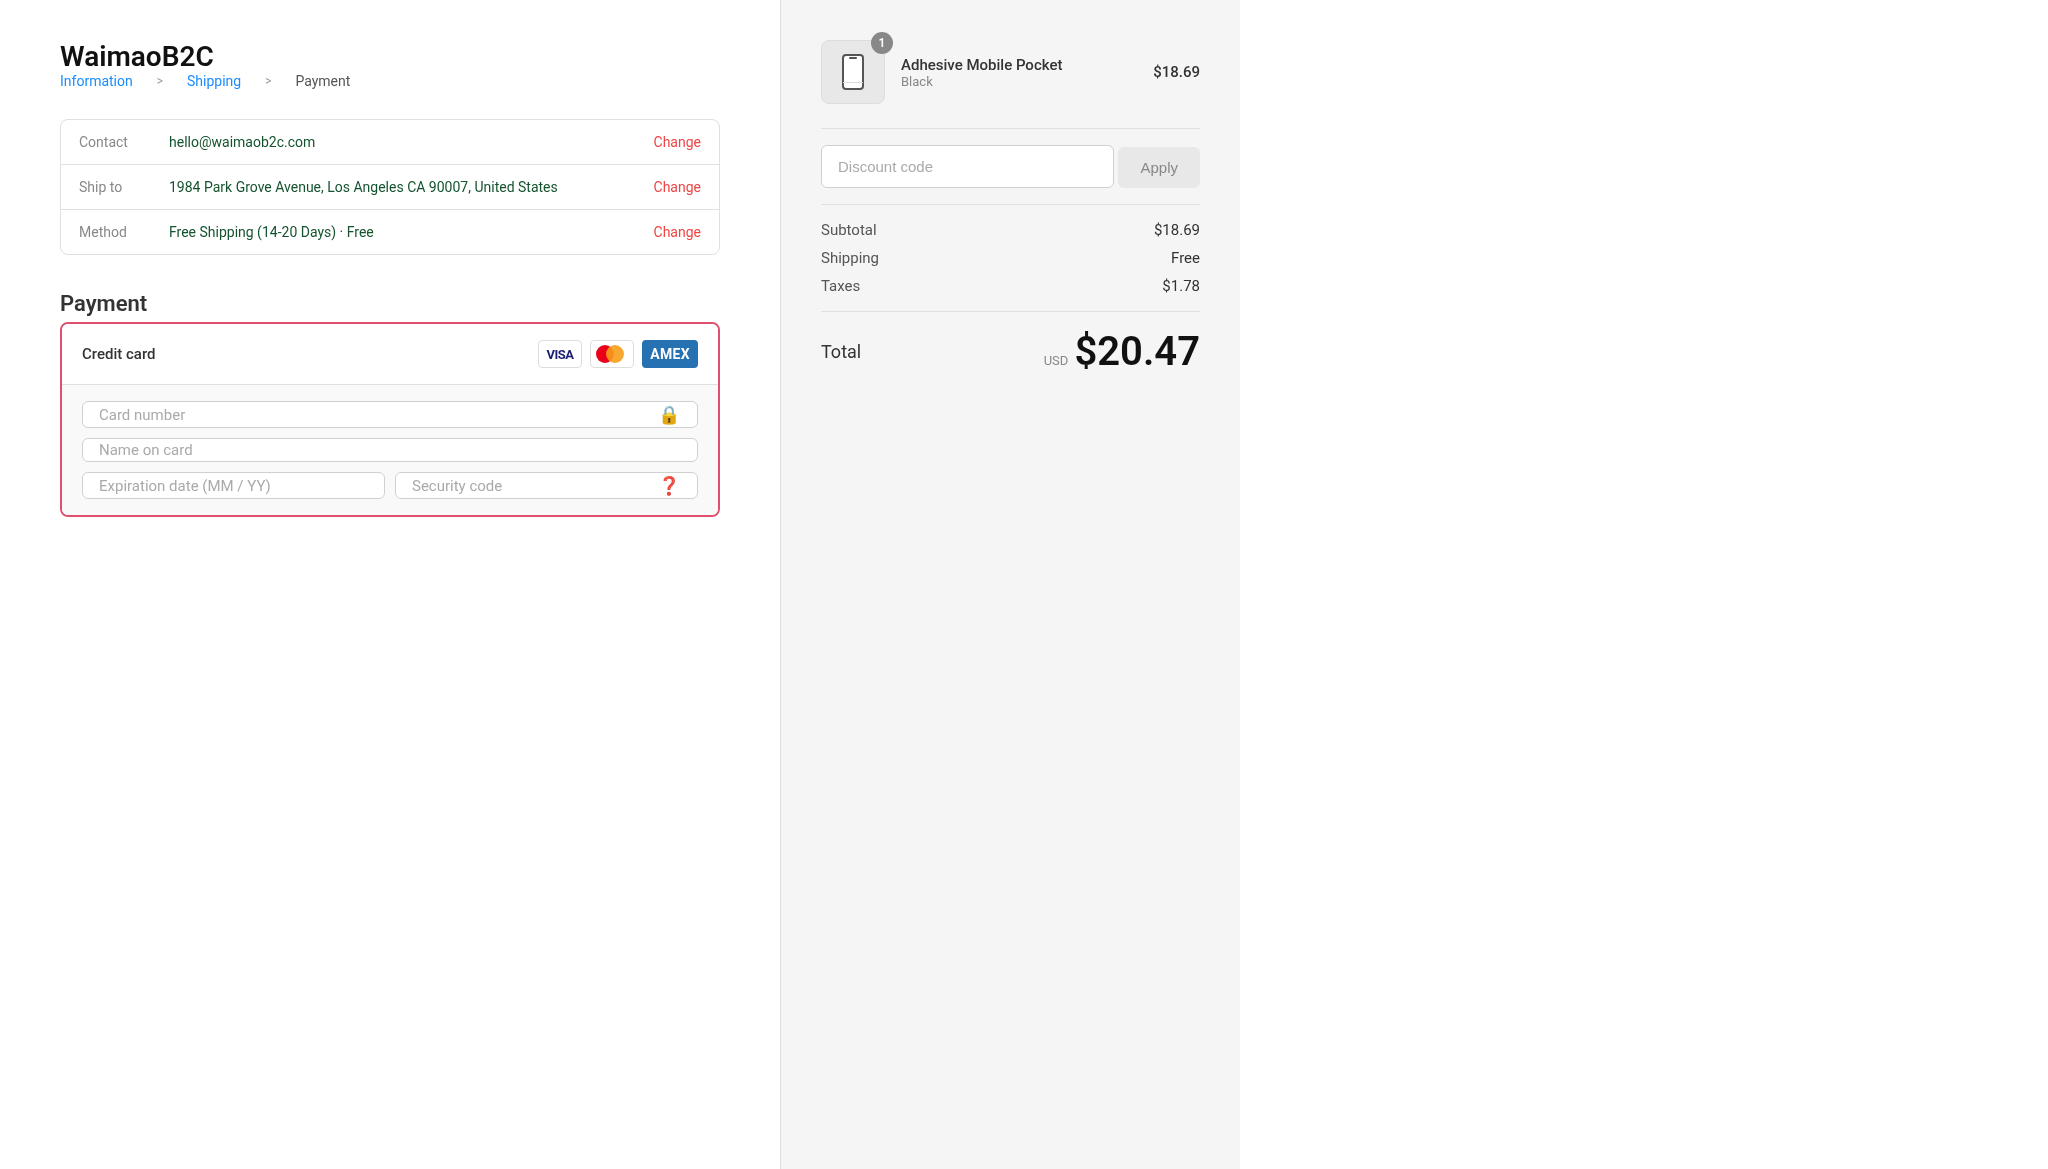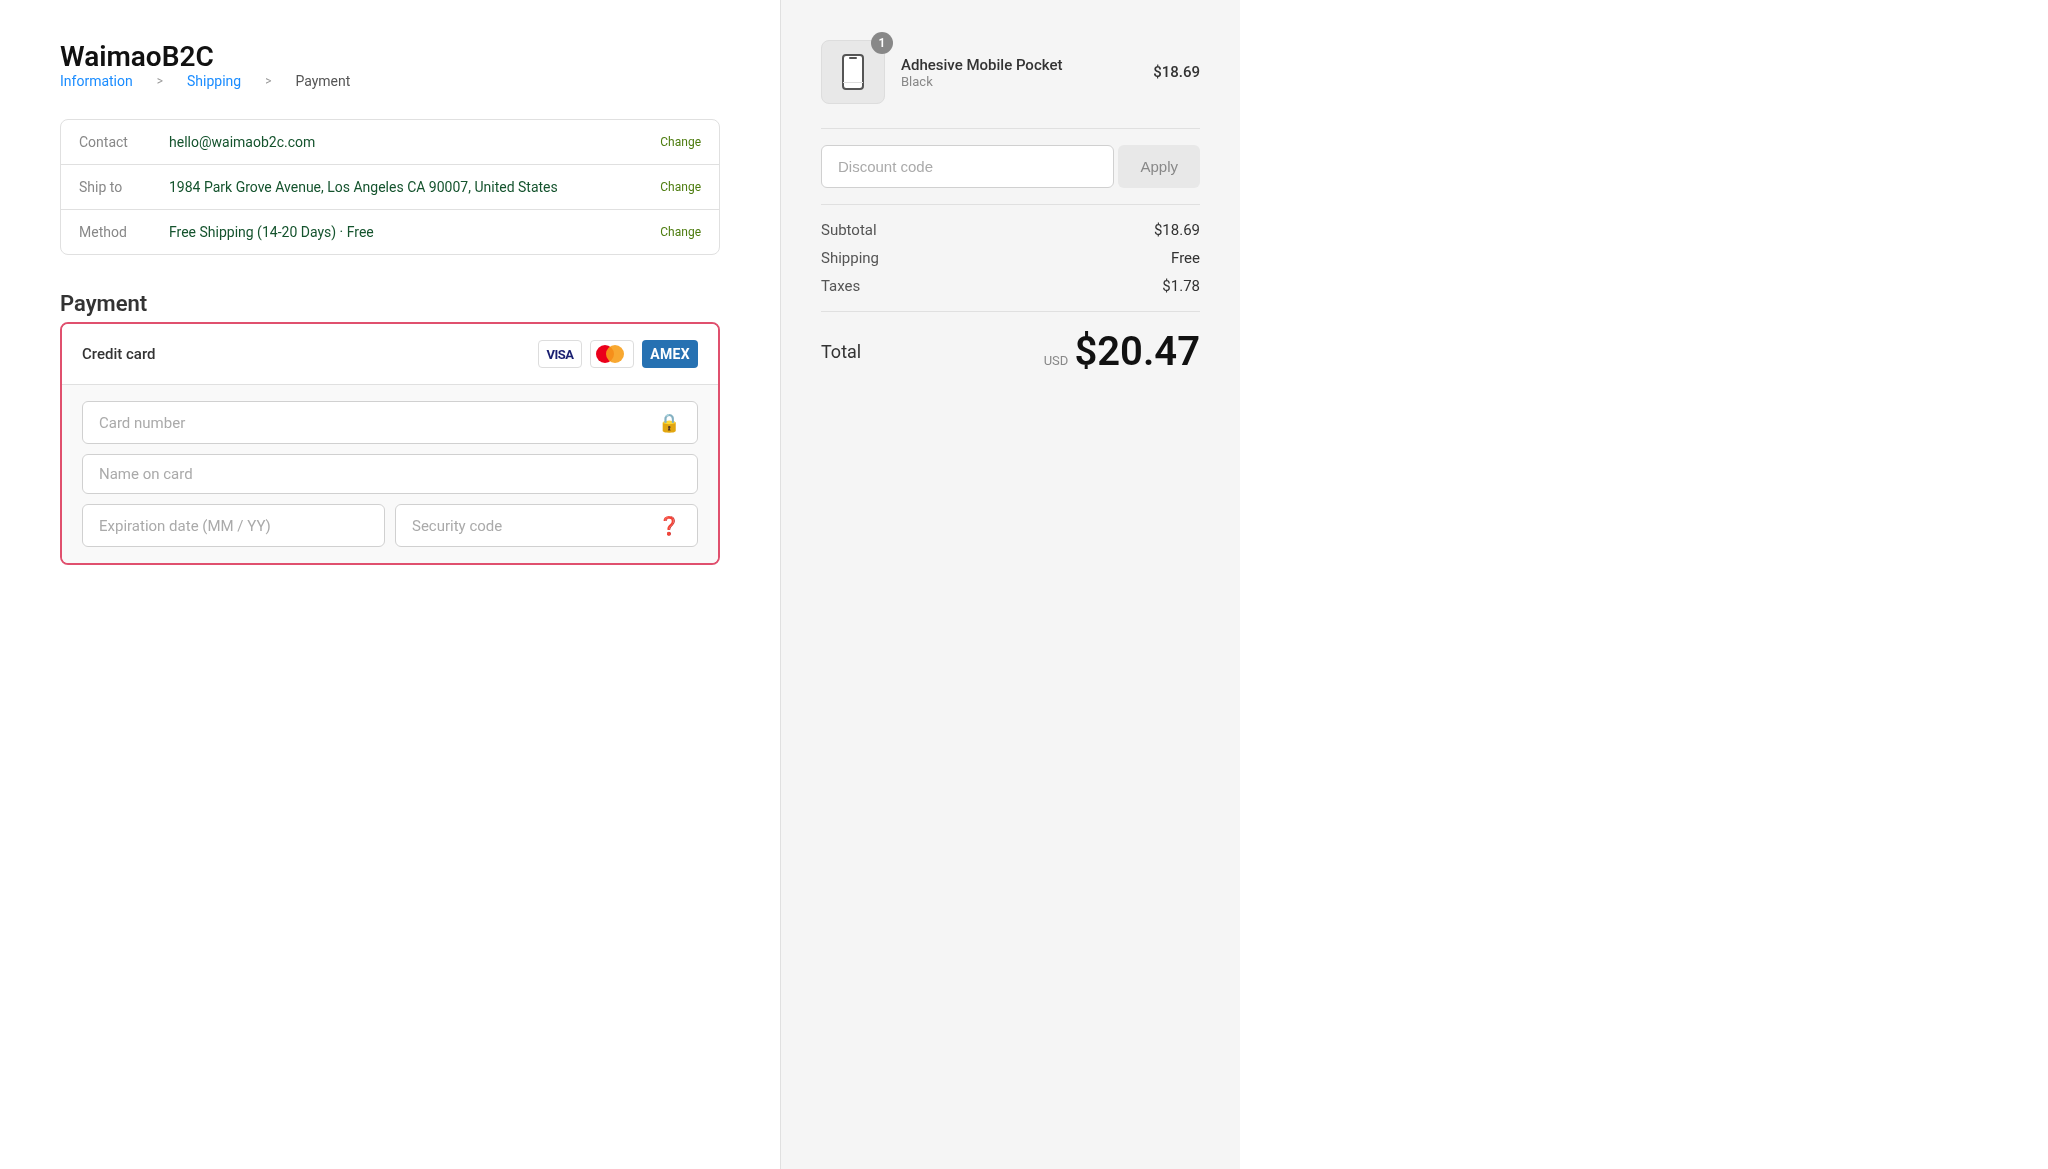--- a/index.html
+++ b/index.html
@@ -67,22 +67,22 @@
       color: #888;
       font-size: 14px;
       flex-shrink: 0;
     }
     .info-value {
       flex: 1;
       font-size: 14px;
       color: #14532d;
     }
     .info-change {
-      color: #4d7c0f;
-      font-size: 12px;
+      color: #ef4444;
+      font-size: 14px;
       text-decoration: none;
       cursor: pointer;
     }
     
     .section-title {
       font-size: 22px;
       font-weight: 600;
       margin-bottom: 6px;
     }
     .section-subtitle {
@@ -183,21 +183,21 @@
       background: #f9f9f9;
       border-top: 1px solid #e0e0e0;
       display: flex;
       flex-direction: column;
       gap: 10px;
     }
     .card-field {
       background: #fff;
       border: 1px solid #d0d0d0;
       border-radius: 6px;
-      padding: 10px 16px;
+      padding: 2px 16px;
       display: flex;
       align-items: center;
       justify-content: space-between;
     }
     .card-field-placeholder {
       color: #aaa;
       font-size: 15px;
     }
     .card-field-icon {
       color: #aaa;
@@ -268,20 +268,21 @@
     .divider {
       border: none;
       border-top: 1px solid #e0e0e0;
       margin: 16px 0;
     }
     
     .discount-row {
       display: flex;
       gap: 4px;
       margin-bottom: 8px;
+      align-items: flex-end;
     }
     .discount-input {
       flex: 1;
       background: #fff;
       border: 1px solid #d0d0d0;
       border-radius: 6px;
       padding: 12px 16px;
       font-size: 15px;
       color: #333;
       outline: none;

